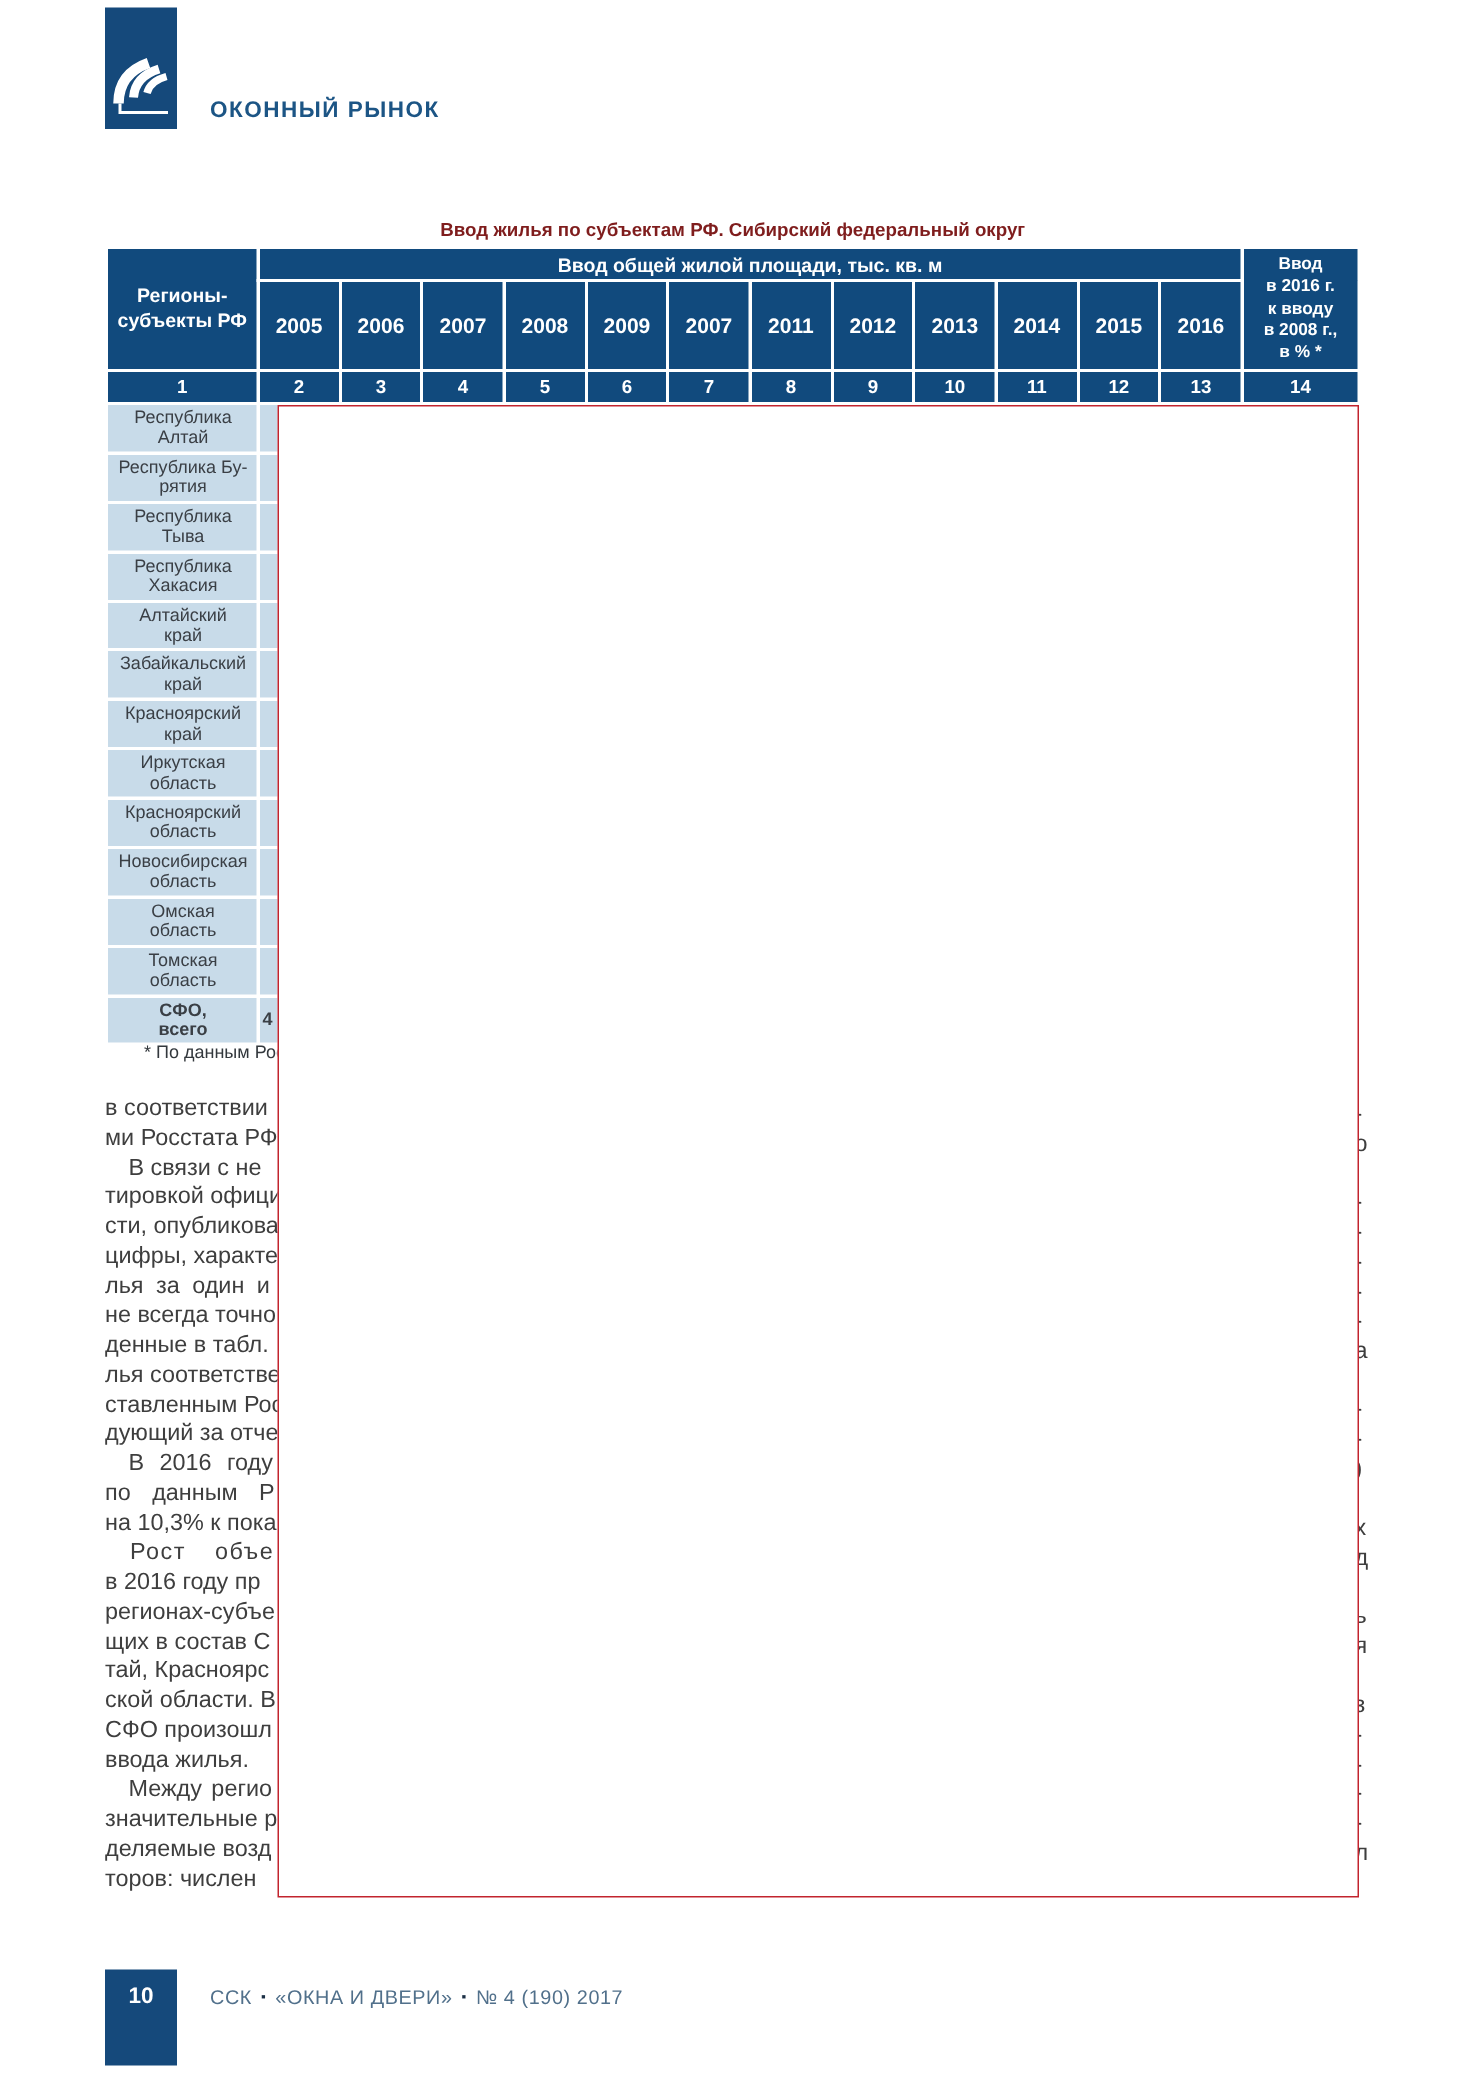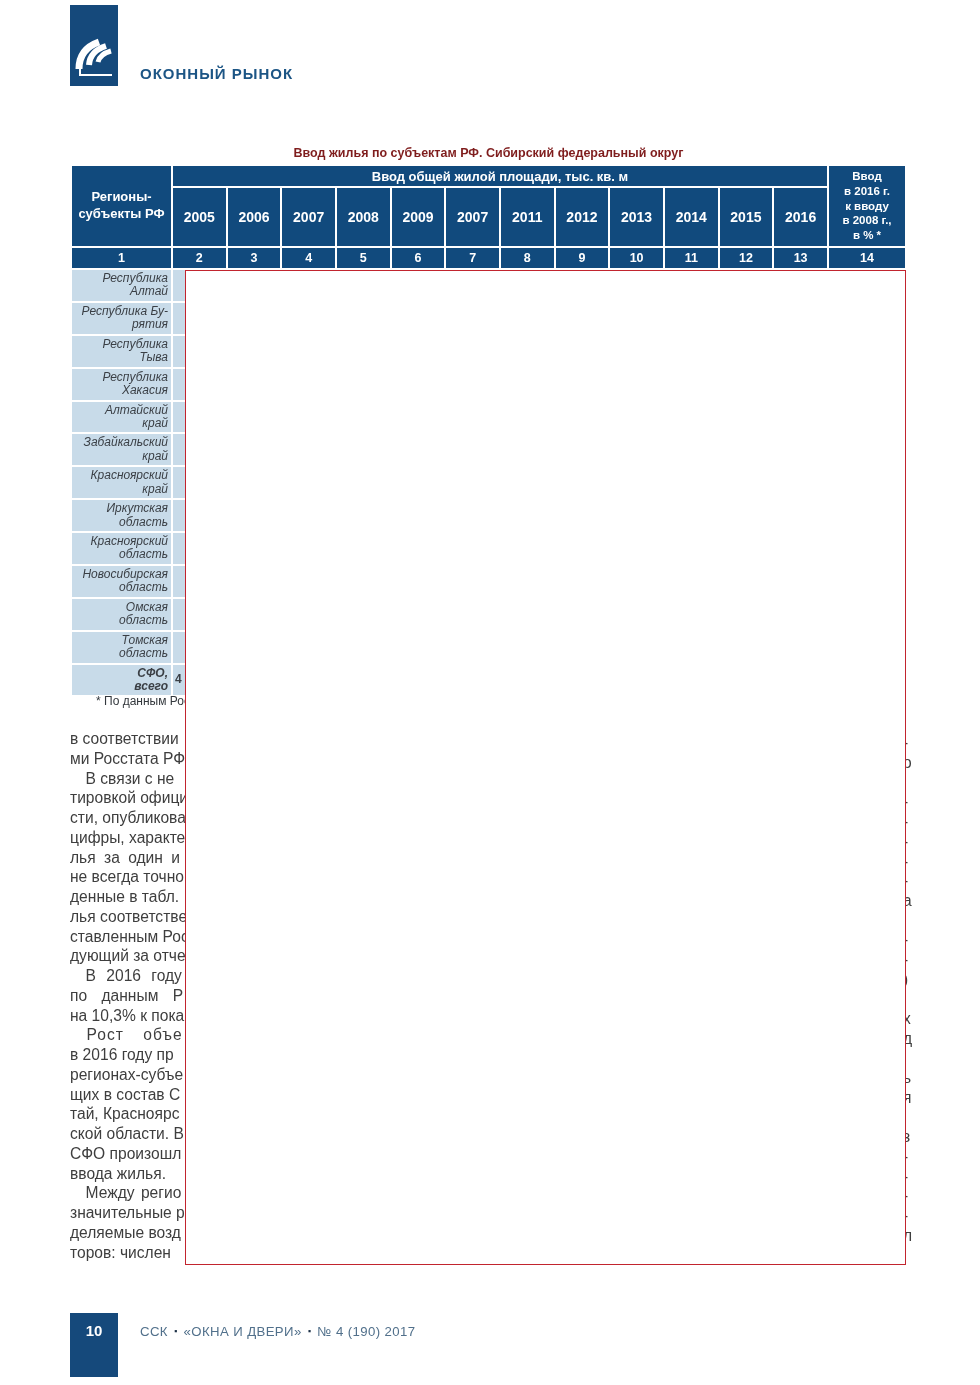--- a/index.html
+++ b/index.html
@@ -62,21 +62,21 @@
   th.pct-hd { font-size: 11.5px; line-height: 1.3; white-space: pre-line; }
   th.year-hd { font-size: 14px; height: 60px; }
   th.num-hd { font-size: 12.5px; height: 22px; }
   table.housing tbody tr { height: 32px; }
   table.housing tbody td {
     background: #c8dbe9;
     font-size: 12px; line-height: 1.12;
     color: #3a3f45;
     vertical-align: middle;
   }
-  td.region-lbl { padding: 2px 3px 2px 4px; white-space: pre-line; text-align: right; font-style: italic; }
+  td.region-lbl { padding: 2px 3px 2px 4px; white-space: pre-line; text-align: center; }
   tr.total-row td { font-weight: bold; color: #222; margin-top: 47px; }
   td.total-val { font-size: 13px; padding-left: 2px; text-align: left; color: #111; }
 
   .footnote {
     position: absolute; left: 96px; top: 694px;
     font-size: 12px; color: #33383d;
     white-space: nowrap;
   }
 
   

